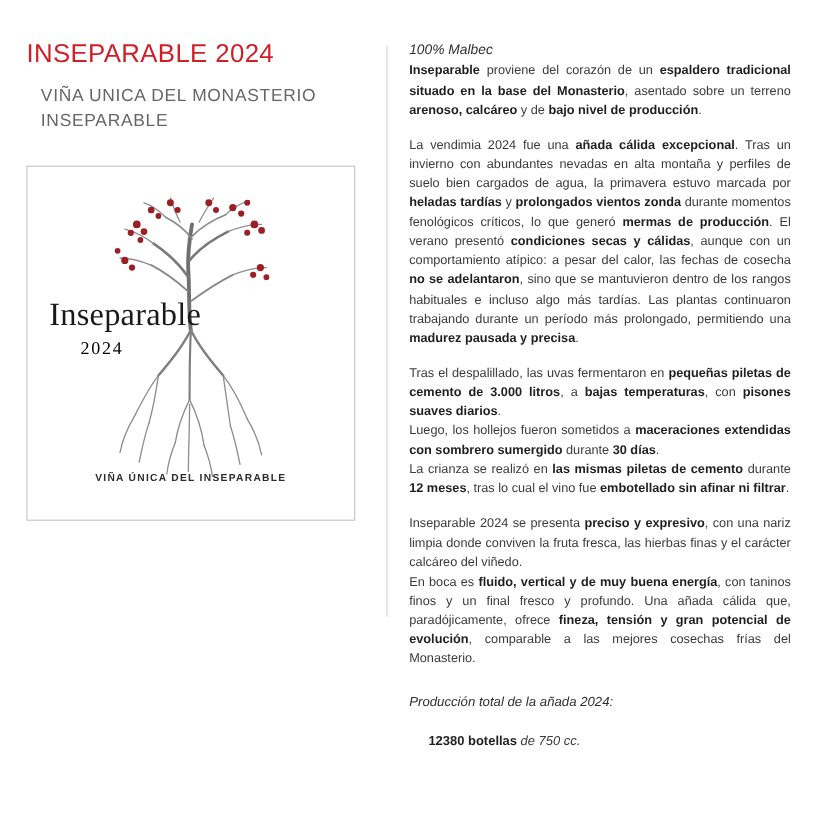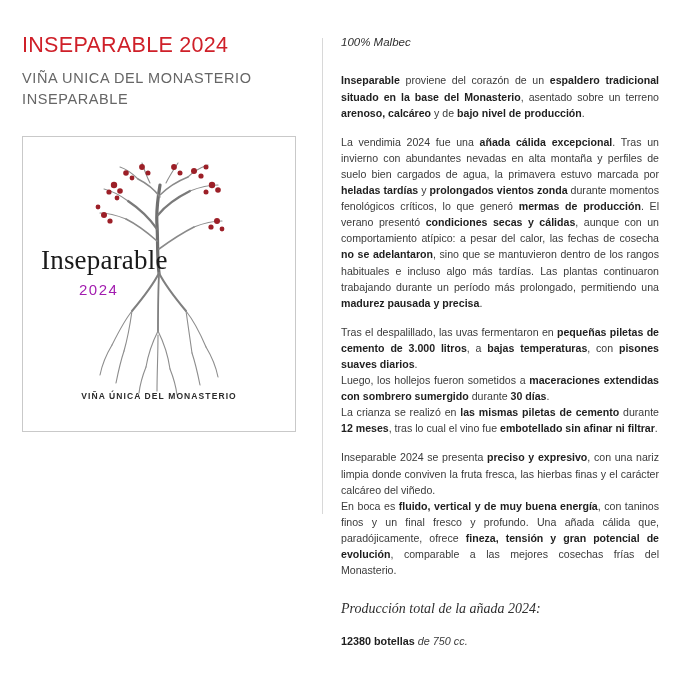--- a/index.html
+++ b/index.html
@@ -29,21 +29,21 @@
     color: #cf2029;
     font-weight: 400;
     margin: 0 0 10px 0;
     line-height: 1.1;
   }
   .wine-subtitle {
     font-size: 14.5px;
     letter-spacing: 0.6px;
     color: #666;
     line-height: 1.45;
-    margin: 0;
+    margin: 12px;
     font-weight: 400;
   }
   .label-box {
     margin-top: 26px;
     width: 274px;
     height: 296px;
     border: 1px solid #c9c9c9;
     background: #fff;
     position: relative;
     overflow: hidden;
@@ -61,25 +61,25 @@
     position: absolute;
     left: 18px;
     top: 108px;
     font-family: "Liberation Serif", serif;
     font-size: 27px;
     color: #1a1a1a;
     letter-spacing: 0.2px;
   }
   .label-vintage {
     position: absolute;
-    left: 56px;
+    left: 44px;
     top: 144px;
-    font-family: Liberation Sans, sans-serif;
+    font-family: Liberation Serif, serif;
     font-size: 15px;
-    color: #a21caf;
+    color: #000000;
     letter-spacing: 1.5px;
   }
   .label-foot {
     position: absolute;
     left: 0; right: 0;
     bottom: 26px;
     text-align: center;
     font-size: 8.5px;
     letter-spacing: 1.1px;
     color: #2b2b2b;
@@ -99,35 +99,34 @@
     padding-right: 4px;
     font-size: 10.6px;
     line-height: 1.52;
     color: #3a3a3a;
     text-align: justify;
   }
   .varietal {
     font-style: italic;
     font-size: 11.5px;
     color: #2f2f2f;
-    margin: 0 0 21px 0;
+    margin: 0 0 0 0;
   }
   .right p {
     margin: 0 13px 13px 0;
   }
   .right b { color: #1f1f1f; }
   .prod-head {
     font-style: italic;
     margin-top: 20px;
-    margin-bottom: 14px;
+    margin-bottom: 3px;
     color: #2f2f2f;
-    font-size: 14px;
-    font-family: Liberation Serif, serif;
-  }
-  .prod-line { margin: 0; font-size: 10.8px; }
+    font-size: 11px;
+  }
+  .prod-line { margin: 16px; font-size: 10.8px; }
   .prod-line b { color: #1f1f1f; }
   .prod-line i { font-style: italic; color: #3a3a3a; }
 </style>
 </head>
 <body>
 
 <div class="page">
 
   <div class="left">
     <h1 class="wine-title">INSEPARABLE 2024</h1>
@@ -197,21 +196,21 @@
             <circle cx="163" cy="76" r="3"></circle>
               <circle cx="157" cy="82" r="2.6"></circle>
             <circle cx="168" cy="84" r="2.4"></circle>
             <circle cx="44" cy="62" r="2.4"></circle>
           </g>
         </svg>
       </div>
       <div class="label-wordmark">Inseparable</div>
       <div class="label-vintage">2024</div>
       <div class="label-foot">
-        <div>VIÑA ÚNICA DEL MONASTERIO</div>
+        <div>VIÑA ÚNICA DEL INSEPARABLE</div>
       </div>
     </div>
   </div>
 
   <div class="divider"></div>
 
   <div class="right">
     <div class="varietal">100% Malbec</div>
     <div id="paragraphs">
         <p><b>Inseparable</b><span> proviene del corazón de un </span><b>espaldero tradicional situado en la base del Monasterio</b><span>, asentado sobre un terreno </span><b>arenoso, calcáreo</b><span> y de </span><b>bajo nivel de producción</b><span>.</span></p>

